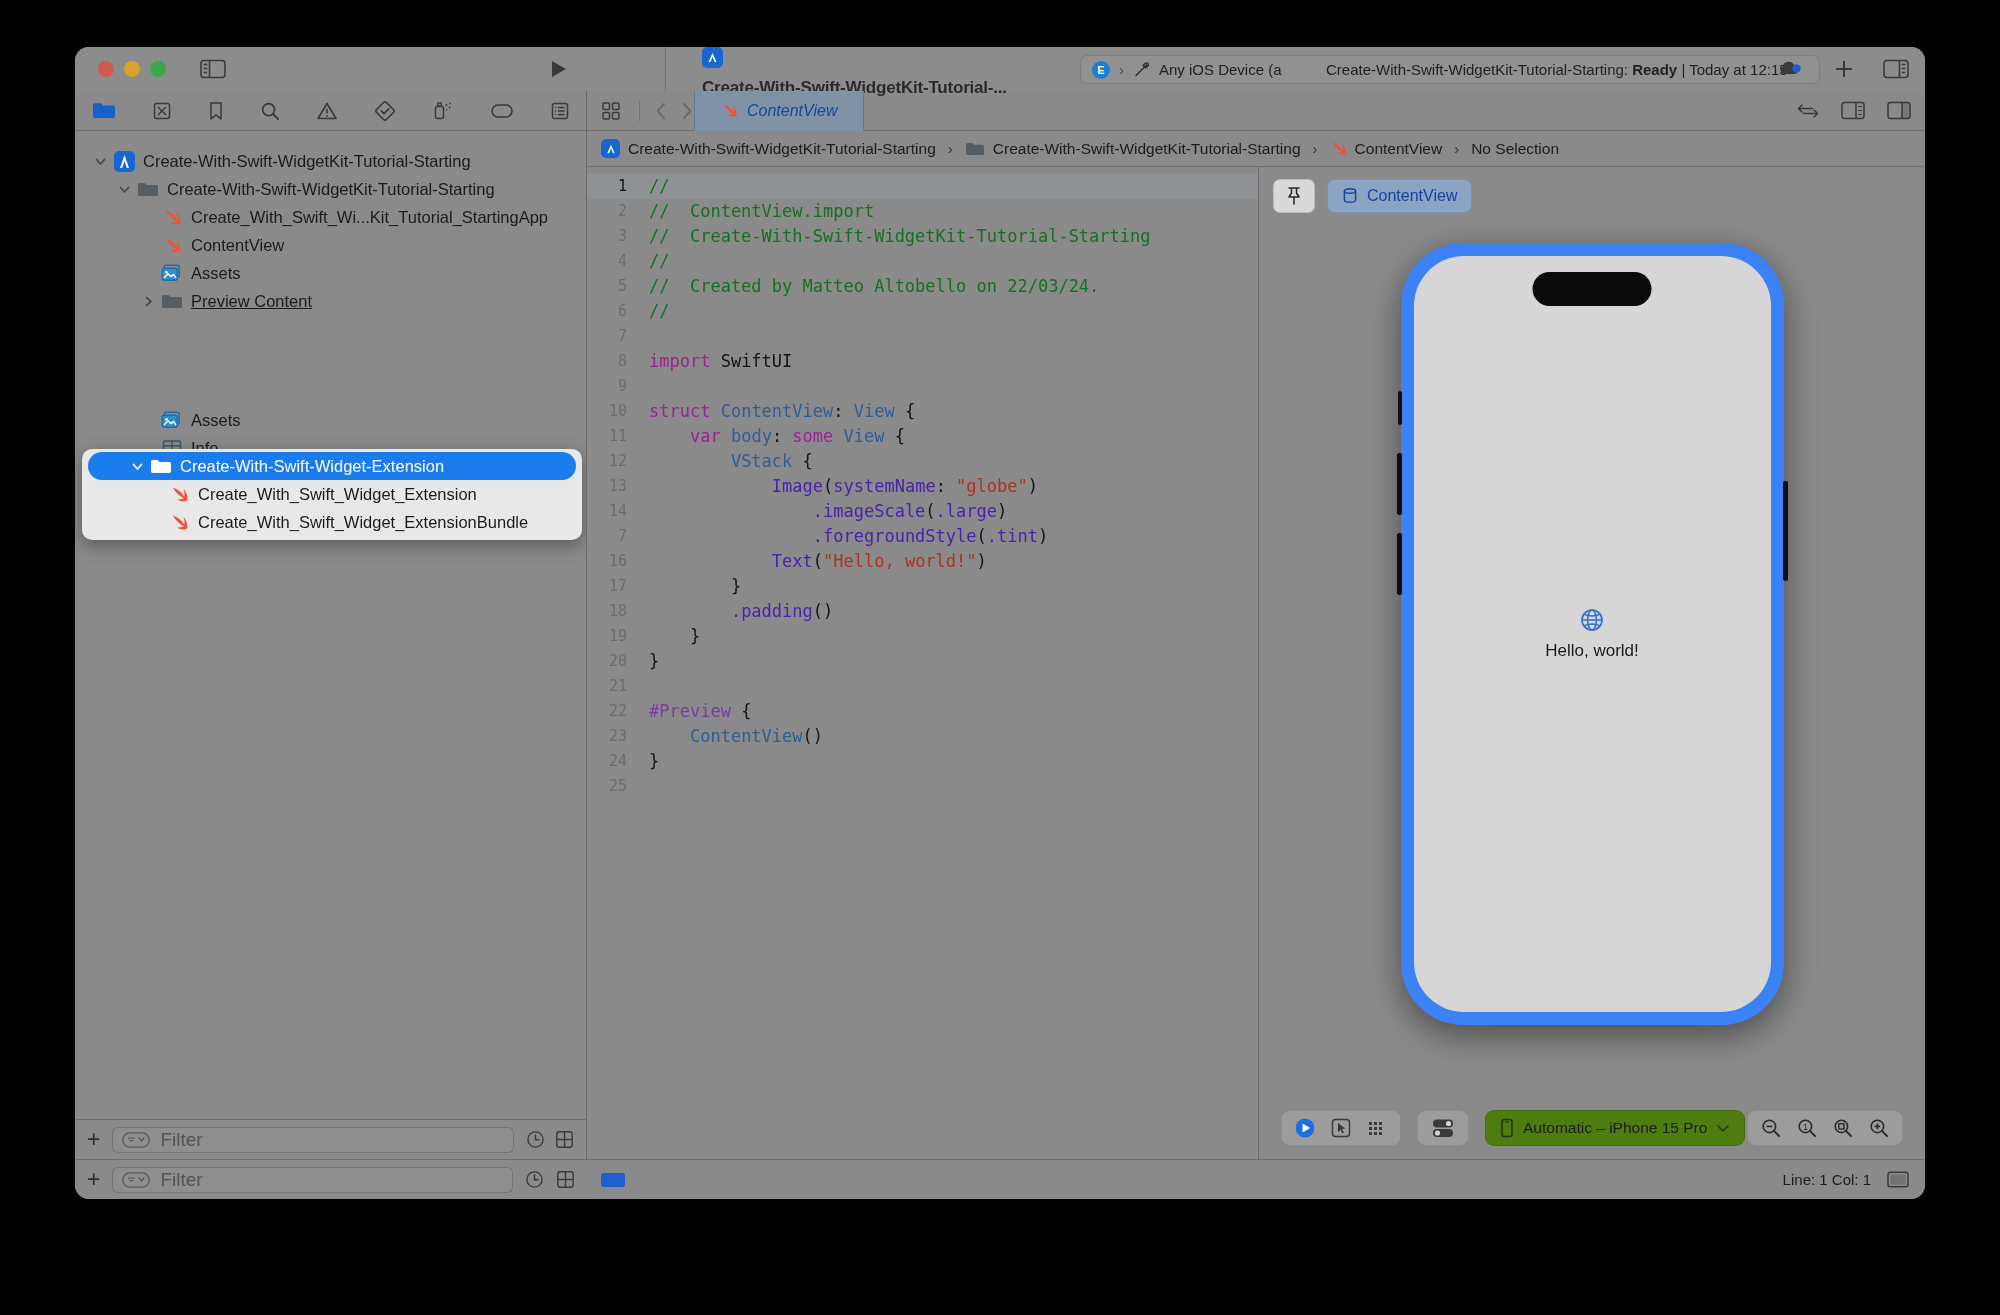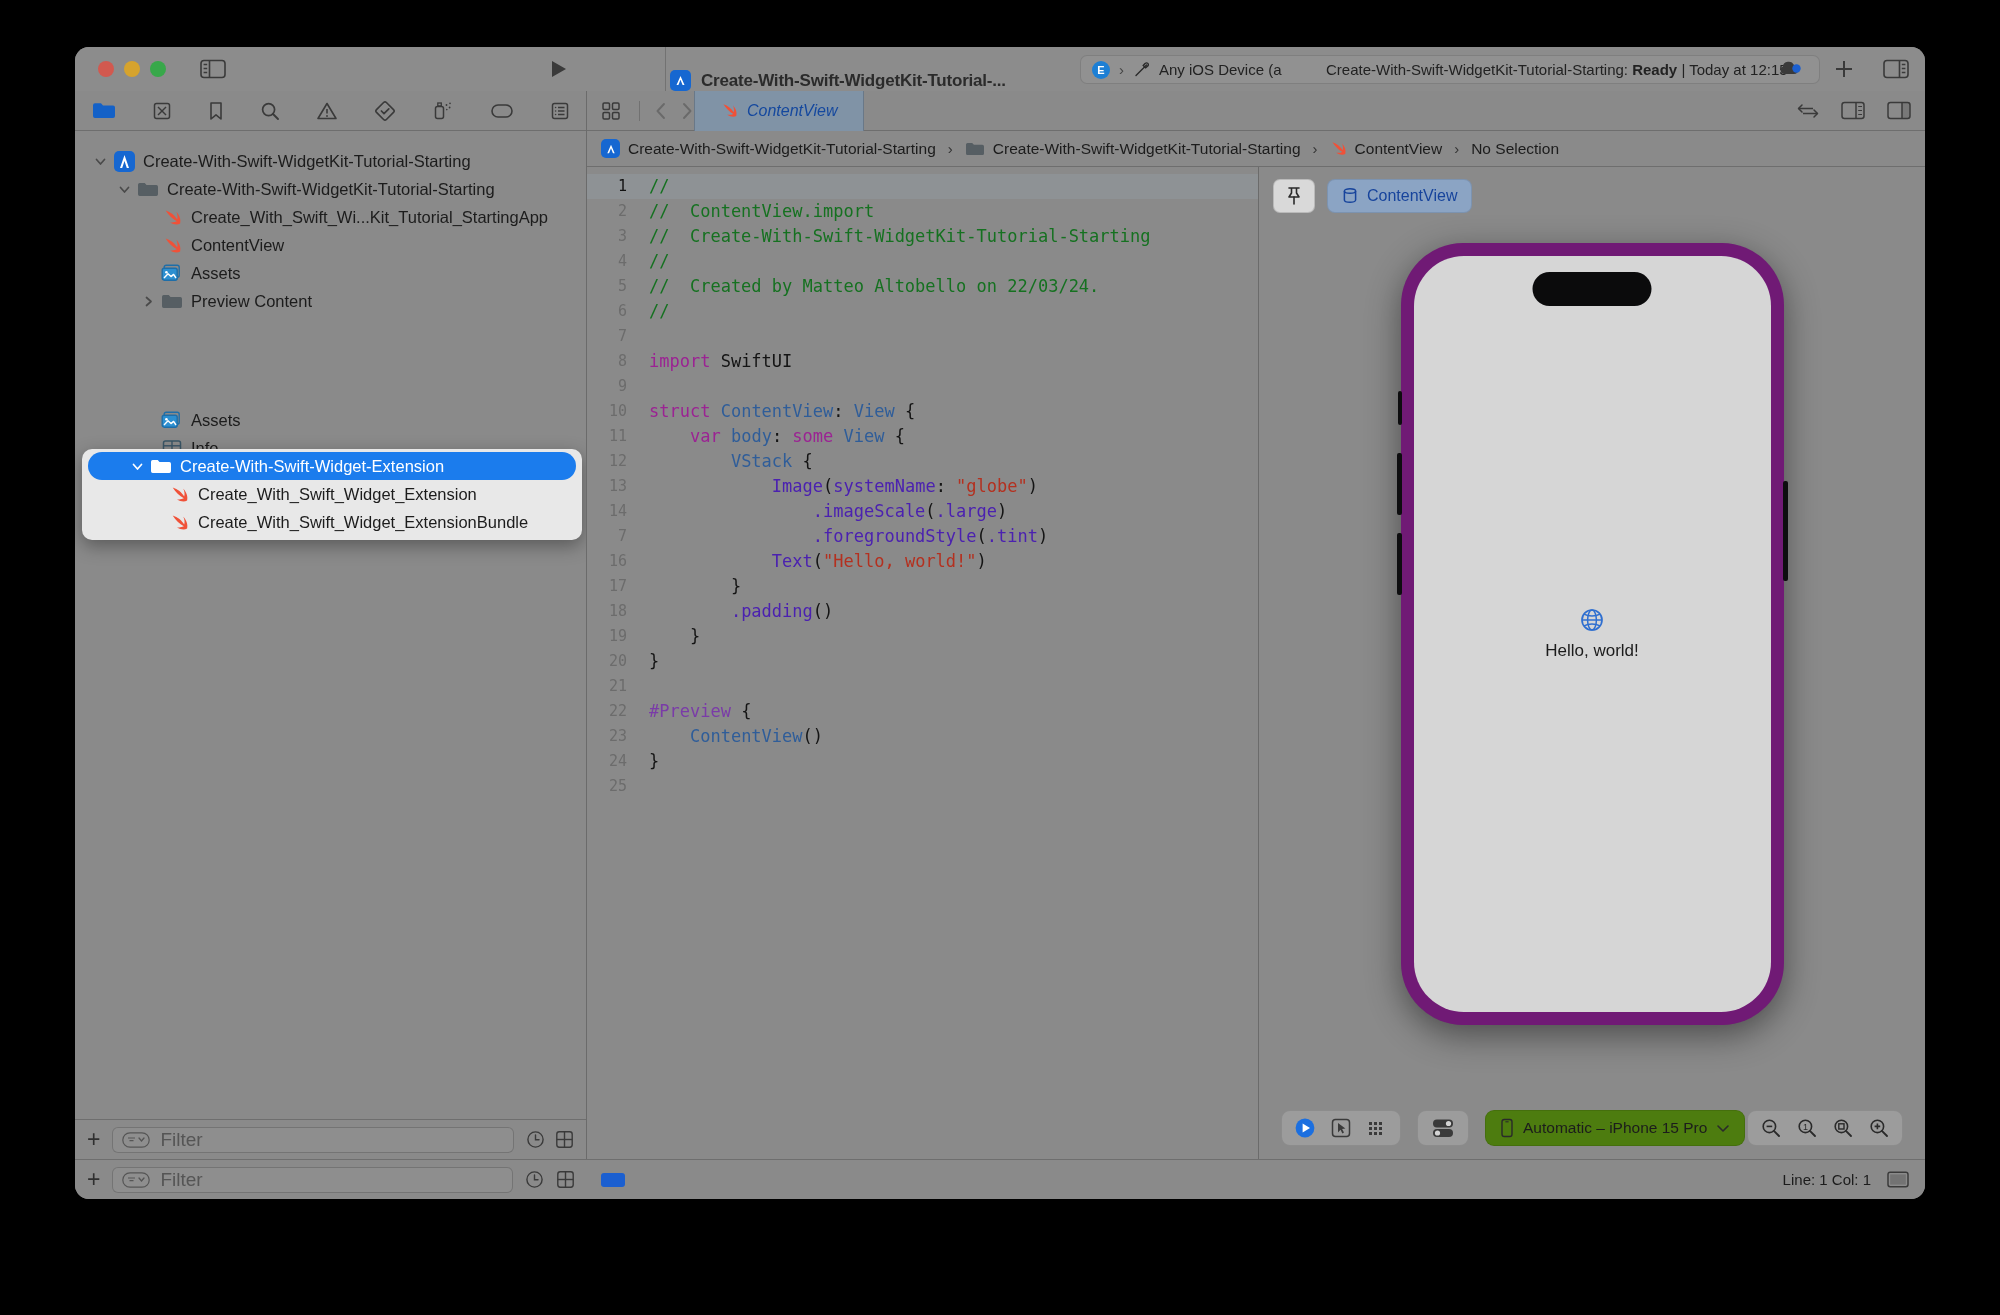--- a/index.html
+++ b/index.html
@@ -29,23 +29,24 @@
   }
   .traffic { display: flex; gap: 10px; padding-left: 23px; align-items: center; }
   .dot { width: 16px; height: 16px; border-radius: 50%; }
   .dot.r { background: #d2594f; }
   .dot.y { background: #d6a32d; }
   .dot.g { background: #38a84a; }
   .tb-sidebar-toggle { margin-left: 34px; display:flex; align-items:center; }
   .run-btn { position:absolute; left:472px; top:50%; transform:translateY(-50%); }
   .scheme-block {
     position: absolute; left: 590px; top: 0; height: 44px;
-    display: flex; align-items: flex-end; gap: 10px;
+    display: flex; align-items: flex-start; gap: 10px;
     border-left: 1px solid rgba(0,0,0,.18);
-    padding-left: 4px;
+    padding-left: 36px;
+    flex-direction: column;
   }
   .scheme-title { font-size: 17px; font-weight: bold; color: #2b2b2b; letter-spacing:-0.2px;}
   .appicon {
     width: 21px; height: 21px; border-radius: 5px;
     background: #1667d1; display:flex;align-items:center;justify-content:center;
     flex:0 0 21px;
   }
   .status-pill {
     position: absolute; left: 1005px; top: 8px;
     height: 29px; width: 740px;
@@ -184,21 +185,21 @@
   .preview-chip {
     height: 34px; border-radius: 8px; background:#8ba4c4;
     display:flex; align-items:center; gap: 9px; padding: 0 14px;
     font-size: 16px; color:#17449c;
     border: 1px solid rgba(0,0,0,.10);
   }
   .device-wrap { flex:1 1 auto; display:flex; align-items:flex-start; justify-content:center; padding-top: 18px;}
   .iphone {
     width: 383px; height: 782px;
     border-radius: 62px;
-    background: #701a75;
+    background: #3b82f6;
     padding: 13px;
     position: relative;
     box-shadow: 0 10px 34px rgba(0,0,0,.45);
   }
   .iphone .screen {
     width: 100%; height: 100%; border-radius: 50px;
     background: #d6d6d6;
     position: relative; overflow:hidden;
     display:flex;flex-direction:column;align-items:center;justify-content:center;
   }
@@ -438,21 +439,21 @@
               <span class="ic">
                 <svg width="22" height="19" viewBox="0 0 22 19">
                   <rect x="3.2" y="1.2" width="15" height="12" rx="2" fill="none" stroke="#1f6ea8" stroke-width="1.4"></rect>
                   <rect x="1.2" y="4.2" width="15" height="12" rx="2" fill="#2d8fd0" stroke="#1f6ea8" stroke-width="1.4"></rect>
                   <circle cx="5.4" cy="8.2" r="1.3" fill="#fff"></circle>
                   <polyline points="3,14 7,9.8 10,12.6 12.6,10.4 15,14" fill="none" stroke="#fff" stroke-width="1.4" stroke-linejoin="round"></polyline>
                 </svg>
               </span>
               <span class="lbl">Assets</span>
             </div>
-            <div class="row" style="padding-left: 62px;">
+            <div class="row" style="padding-left: 62px; text-decoration: underline;">
               <span class="tw">
                 <svg width="13" height="13" viewBox="0 0 13 13">
                   <polyline points="4.5,2.5 9,6.5 4.5,10.5" fill="none" stroke="#4a4a4a" stroke-width="1.7" stroke-linecap="round" stroke-linejoin="round"></polyline>
                 </svg>
               </span>
               <span class="ic">
                 <svg width="22" height="17" viewBox="0 0 22 17">
                   <path d="M1 3.8 a1.7 1.7 0 0 1 1.7-1.7 h5 l1.8 1.9 h9.8 a1.7 1.7 0 0 1 1.7 1.7 v7.6 a1.7 1.7 0 0 1-1.7 1.7 H2.7 a1.7 1.7 0 0 1-1.7-1.7z" fill="#565e63"></path>
                 </svg>
               </span>

